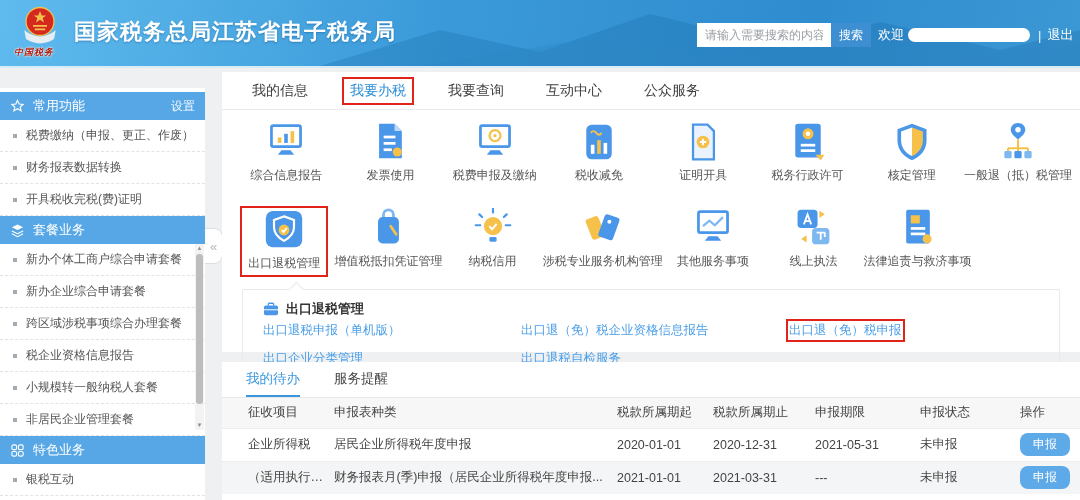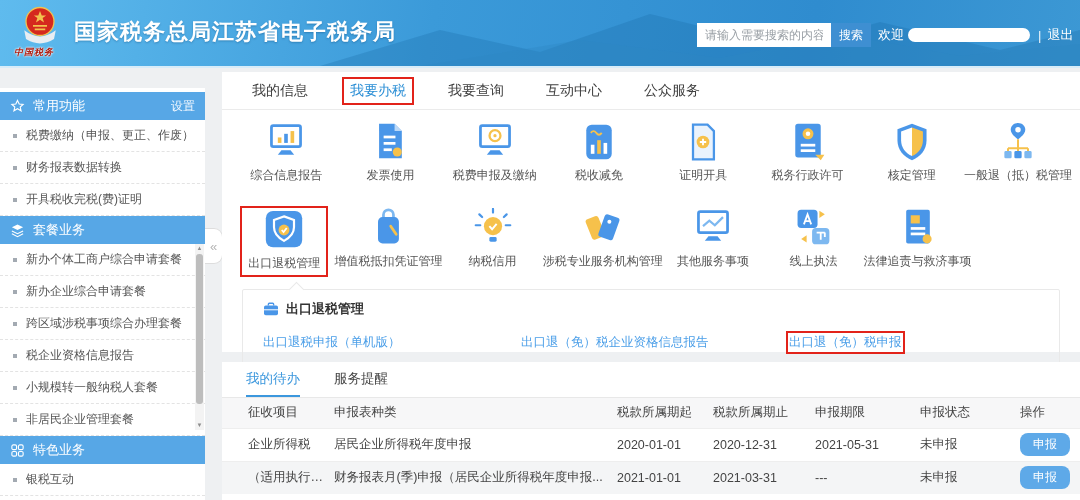--- a/index.html
+++ b/index.html
@@ -49,21 +49,21 @@
   .svc-cell { display:flex; flex-direction:column; align-items:center; cursor:pointer;text-align:center; }
   .svc-cell .svc-box { display:flex; flex-direction:column; align-items:center; padding:2px 6px 3px; }
   .svc-icon { width:44px; height:40px; }
   .svc-label { margin-top:5px; font-size:12px; color:#555; white-space:nowrap; }
   .svc-row2 { margin-top:12px; }
 
   .subpanel { margin:14px 20px 0 20px; border:1px solid #e9e9e9; border-radius:2px; position:relative; padding:10px 0 13px 20px; }
   .subpanel::before { content:""; position:absolute; top:-6px; left:48px; width:10px; height:10px; background:#fff; border-left:1px solid #e9e9e9; border-top:1px solid #e9e9e9; transform:rotate(45deg); }
   .subpanel-title { display:flex; align-items:center; gap:7px; font-size:13px; font-weight:bold; color:#333; }
   .subpanel-title svg { width:16px; height:14px; }
-  .sub-links { margin-top:16px; display:grid; grid-template-columns:258px 268px 1fr; row-gap:11px; }
+  .sub-links { margin-top:4px; display:grid; grid-template-columns:258px 268px 1fr; row-gap:11px; }
   .sub-link { font-size:12.5px; color:#4a9ee8; text-decoration:none; white-space:nowrap; justify-self:start; cursor:pointer; }
   .sub-link.red-box { outline-offset:1px; }
 
   
   .bottom-panel { position:absolute; left:222px; top:362px; width:858px; height:138px; background:#fff; overflow:hidden; }
   .todo-tabs { height:36px; border-bottom:1px solid #e8e8e8; padding-left:24px; display:flex; }
   .todo-tab { font-size:13.5px; color:#444; line-height:34px; margin-right:34px; cursor:pointer; border-bottom:2px solid transparent; }
   .todo-tab.active { color:#3b97dd; border-bottom-color:#3b97dd; }
   table.todo { width:100%; border-collapse:collapse; table-layout:fixed; font-size:12.5px; }
   table.todo th { height:30px; background:#f7f7f8; color:#444; font-weight:normal; text-align:left; white-space:nowrap; overflow:hidden; }

